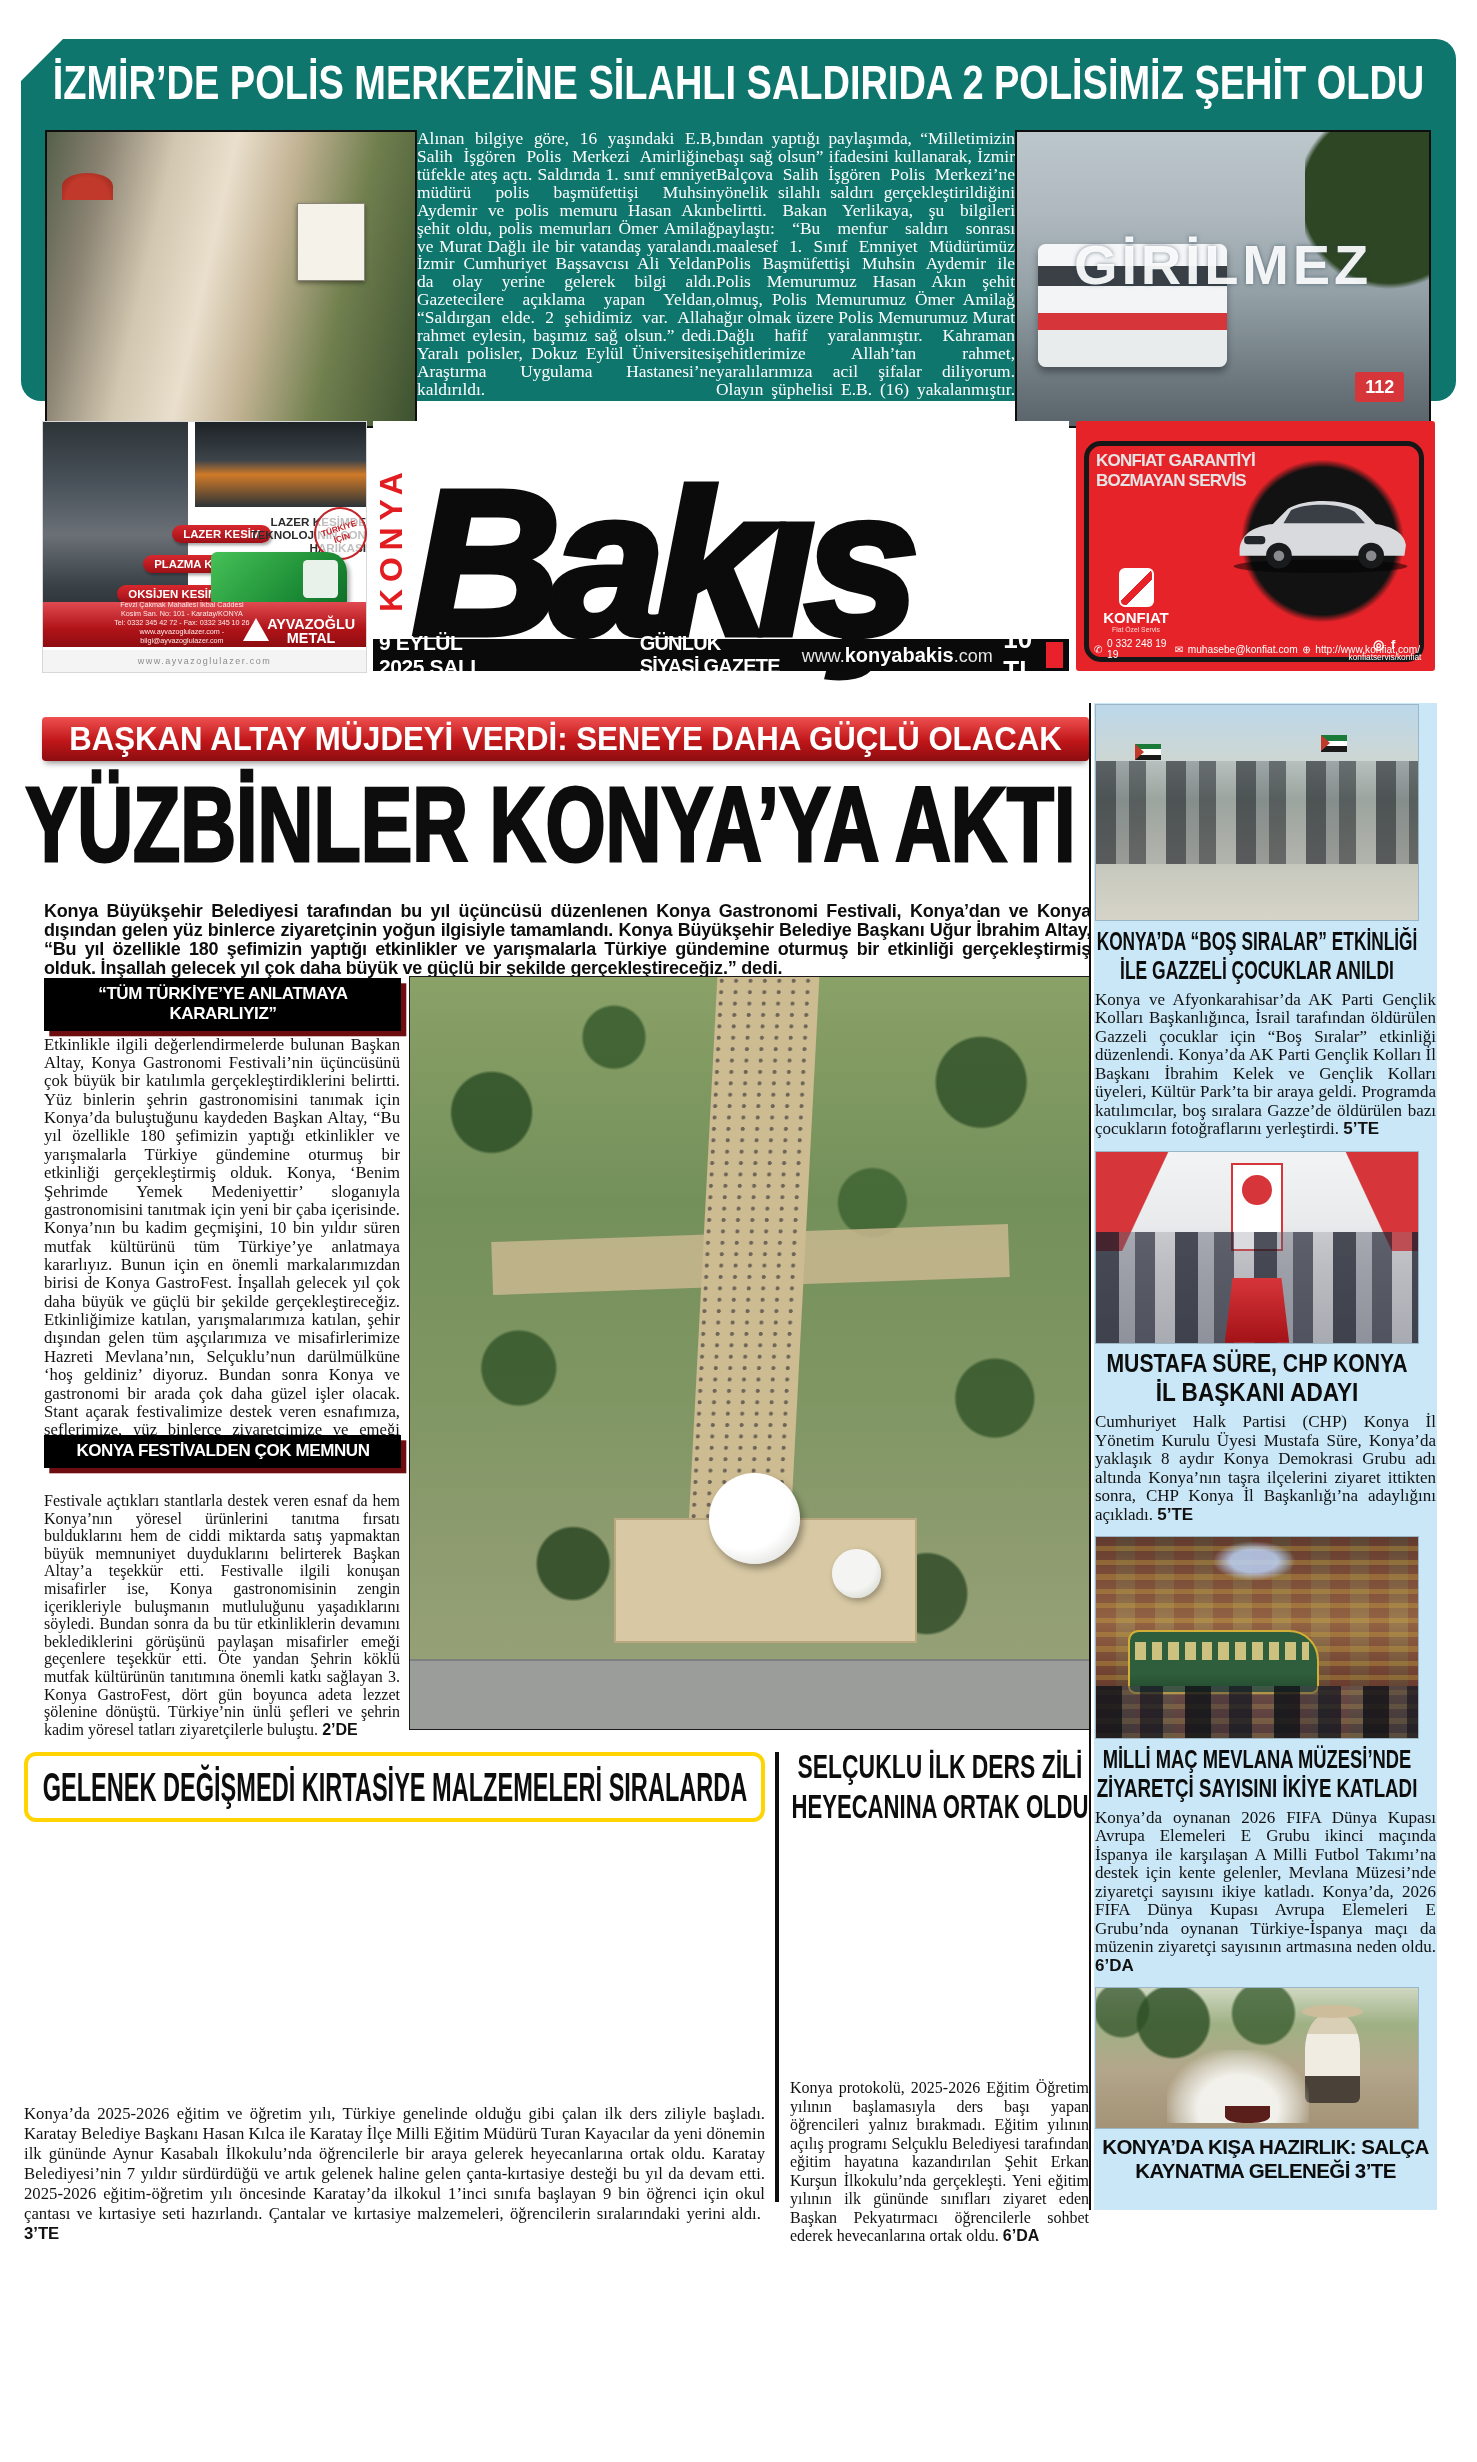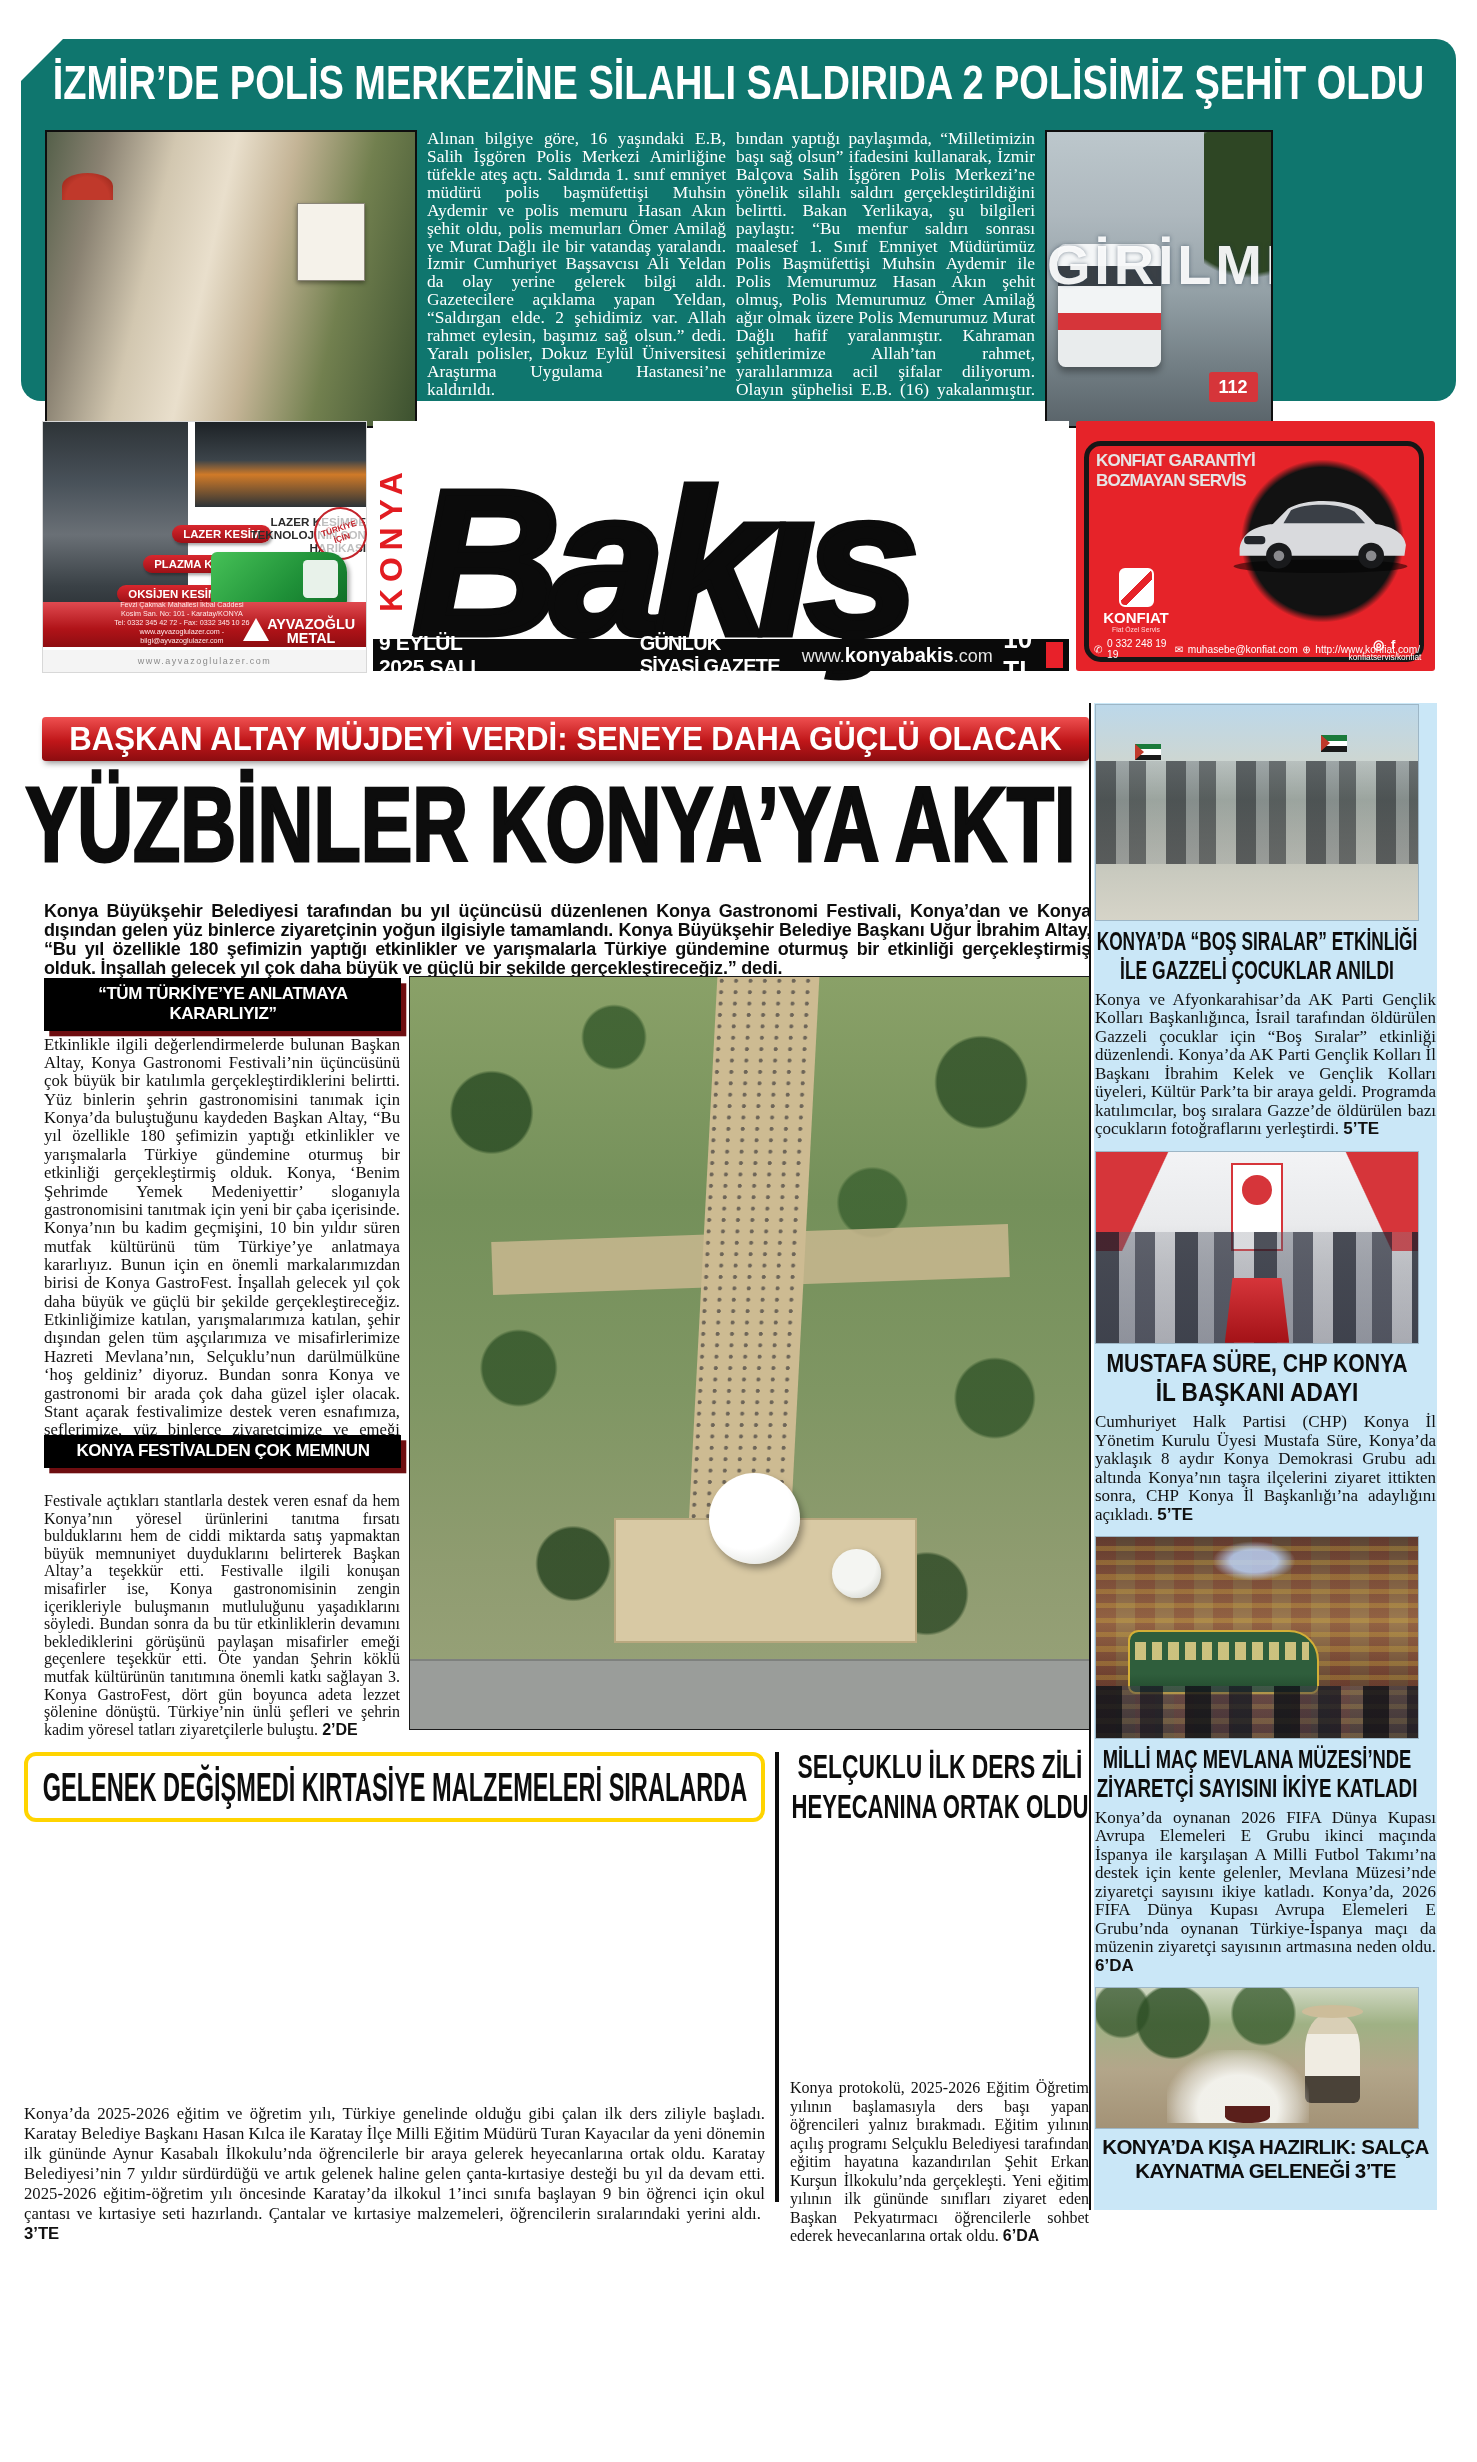--- a/index.html
+++ b/index.html
@@ -10,21 +10,21 @@
   .sans{font-family:"Liberation Sans",sans-serif;}
   .just{text-align:justify;text-justify:inter-word;}
   .prelines{white-space:pre-line;}
   svg text{font-family:"Liberation Sans",sans-serif;}
 
   
   .top-panel{left:21px;top:39px;width:1435px;height:362px;background:#0f766e;
              border-radius:7.6px 20px 20px 20px;}
   .corner-cut{left:-1.5px;top:-1.5px;width:0;height:0;border-top:44px solid #ffffff;border-right:44px solid transparent;}
   .top-head-svg{display:block;margin:12px auto 6px auto;}
-  .top-row{position:absolute;left:24px;top:91px;width:1228px;height:299px;display:flex;gap:10px;justify-content:flex-end;}
+  .top-row{position:absolute;left:24px;top:91px;width:1386px;height:299px;display:flex;gap:0;justify-content:flex-end;}
   .photo-street{width:368px;height:294px;border:2.3px solid #0e0e0e;
      background:linear-gradient(103deg,#55604a 0%,#8a8272 14%,#d2c7b0 30%,#e9dfcc 44%,#c4b496 58%,#72804f 76%,#3c512f 100%);}
   .street-sign{left:68%;top:24%;width:18%;height:26%;background:#f5f2ea;border:1.5px solid #8a8578;
      box-shadow:0 2.3px 4.5px rgba(0,0,0,.4);}
   .street-awning{left:4%;top:14%;width:14%;height:9%;background:radial-gradient(ellipse at 50% 100%,#c0392b 60%,#8e2418 100%);border-radius:50% 50% 0 0;}
   .top-col{width:299px;color:#ffffff;font-family:"Liberation Serif",serif;font-size:17.4px;line-height:1.03;}
   .cap1::first-letter{float:left;font-size:70px;line-height:55px;padding:3px 7.6px 0 0;}
   .top-subhead{font-family:"Liberation Sans",sans-serif;font-weight:bold;font-size:19px;margin:3px 0 1.5px 0;line-height:1.05;}
   .photo-amb{flex:1;height:294px;border:2.3px solid #0e0e0e;
      background:linear-gradient(180deg,#bcc7cc 0%,#aeb8be 28%,#93a0a6 55%,#6f7b81 82%,#596369 100%);}

